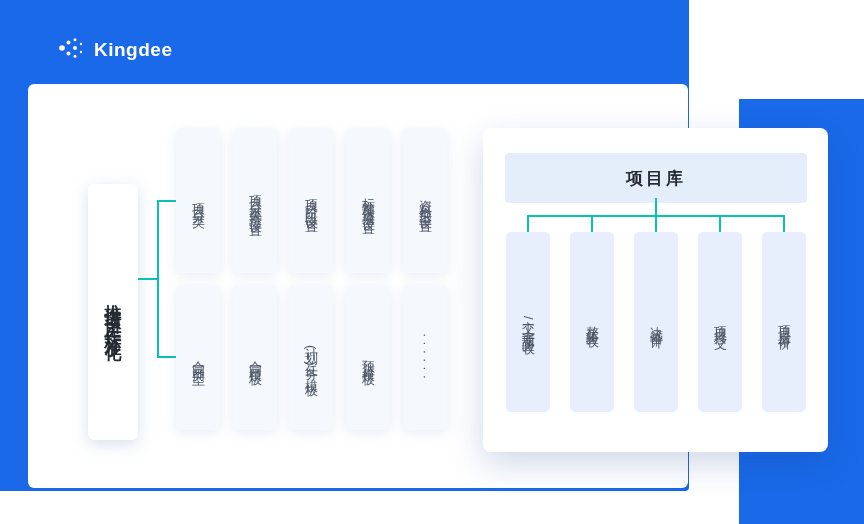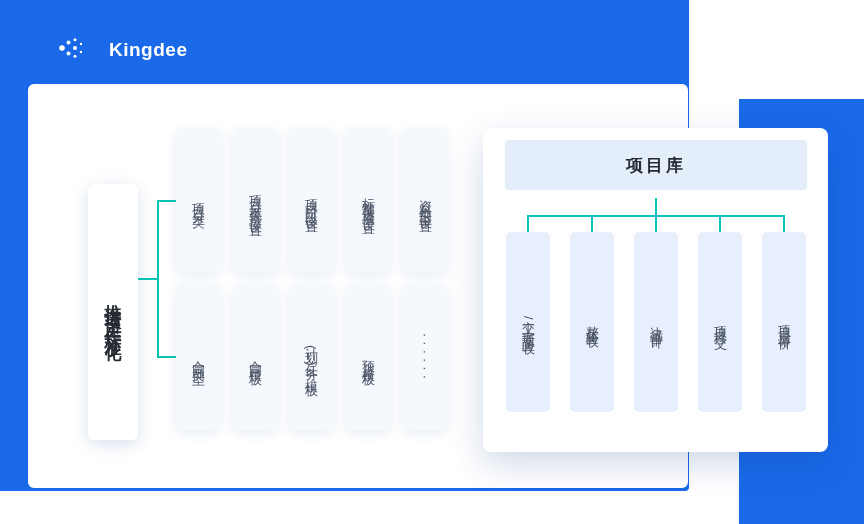--- a/index.html
+++ b/index.html
@@ -8,21 +8,21 @@
     position:relative;
     background:#ffffff;
     overflow:hidden;
     font-family:"Liberation Sans","DejaVu Sans",sans-serif;
   }
   
   .bg-main{position:absolute;left:0;top:0;width:689px;height:491px;background:#1969E8;border-radius:0 0 4px 0}
   .bg-side{position:absolute;left:739px;top:99px;width:125px;height:425px;background:#1969E8}
 
   
-  .logo{position:absolute;left:58px;top:36px;display:flex;align-items:center;gap:24px}
+  .logo{position:absolute;left:58px;top:36px;display:flex;align-items:center;gap:9px}
   .logo-text{color:#ffffff;font-size:19px;font-weight:bold;letter-spacing:.5px}
 
   
   .main-card{position:absolute;left:28px;top:84px;width:660px;height:404px;background:#ffffff;border-radius:6px}
 
   
   .goal-card{position:absolute;left:60px;top:100px;width:50px;height:256px;background:#ffffff;border-radius:6px;
     box-shadow:0 4px 16px rgba(100,130,180,.25);display:flex;justify-content:center}
   .goal-card span{writing-mode:vertical-rl;text-orientation:mixed;height:100%;text-align:center;
     font-size:17px;font-weight:bold;color:#262b33;letter-spacing:5px}
@@ -39,21 +39,21 @@
     box-shadow:0 3px 12px rgba(120,150,200,.18);display:flex;justify-content:center;padding:16px 0}
   .row1{top:44px;height:145px}
   .row2{top:201px;height:145px}
   .cx0{left:148px}.cx1{left:205px}.cx2{left:261px}.cx3{left:318px}.cx4{left:375px}
   .scard span{writing-mode:vertical-rl;text-orientation:mixed;height:100%;text-align:center;
     font-size:13px;color:#4c5566;letter-spacing:4px}
 
   
   .panel{position:absolute;left:483px;top:128px;width:345px;height:324px;background:#ffffff;border-radius:8px;
     box-shadow:0 12px 34px rgba(20,60,140,.20)}
-  .panel-title{position:absolute;left:22px;top:12px;width:302px;height:50px;background:#E4EDFA;border-radius:4px;
+  .panel-title{position:absolute;left:22px;top:25px;width:302px;height:50px;background:#E4EDFA;border-radius:4px;
     display:flex;align-items:center;justify-content:center;font-size:17px;font-weight:bold;color:#262b33;letter-spacing:3px}
   .p-stem{left:172px;top:70px;width:2px;height:19px}
   .p-h{left:44px;top:87px;width:258px;height:2px}
   .p-d{top:87px;width:2px;height:17px}
   .dx0{left:44px}.dx1{left:108px}.dx2{left:172px}.dx3{left:236px}.dx4{left:300px}
   .pcard{position:absolute;top:104px;width:44px;height:180px;background:#E6EFFB;border-radius:5px;
     display:flex;justify-content:center;padding:14px 0}
   .px0{left:23px}.px1{left:87px}.px2{left:151px}.px3{left:215px}.px4{left:279px}
   .pcard span{writing-mode:vertical-rl;text-orientation:mixed;height:100%;text-align:center;
     font-size:13px;color:#4c5566;letter-spacing:3px}

